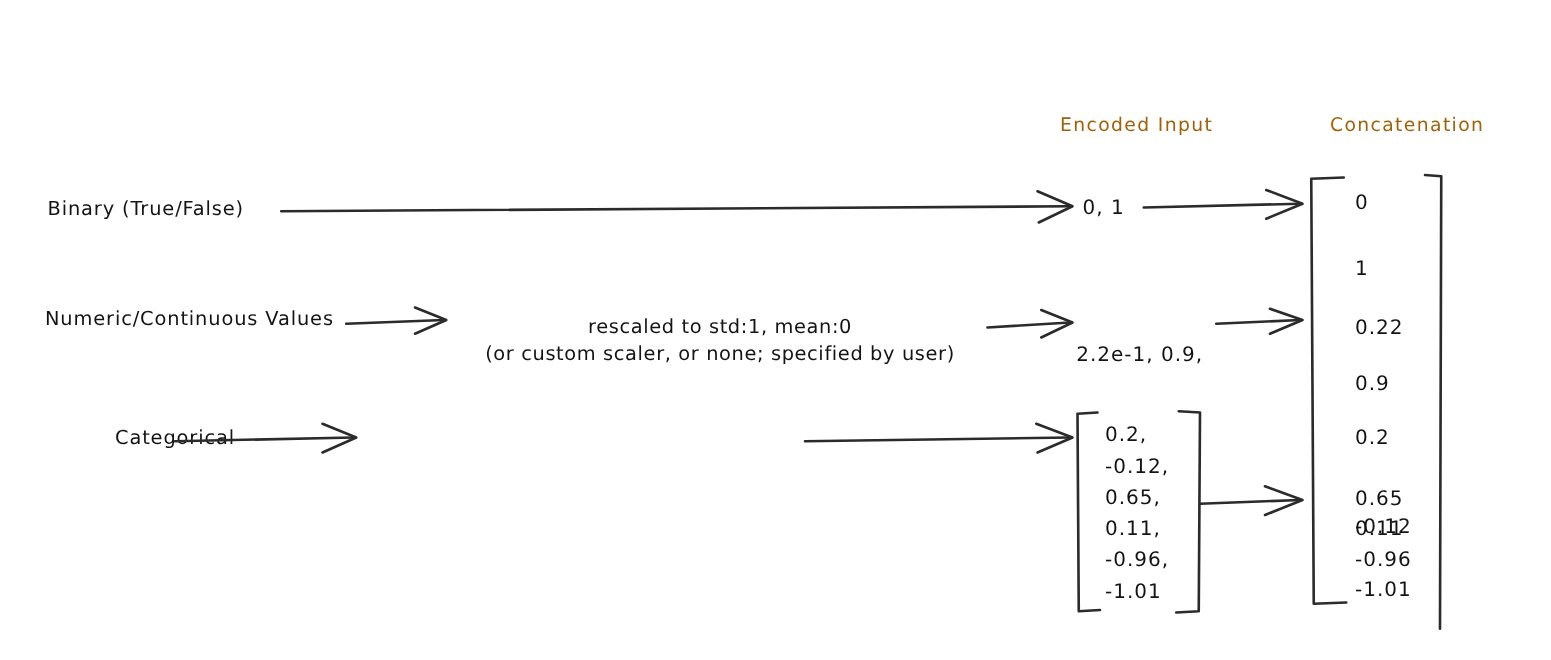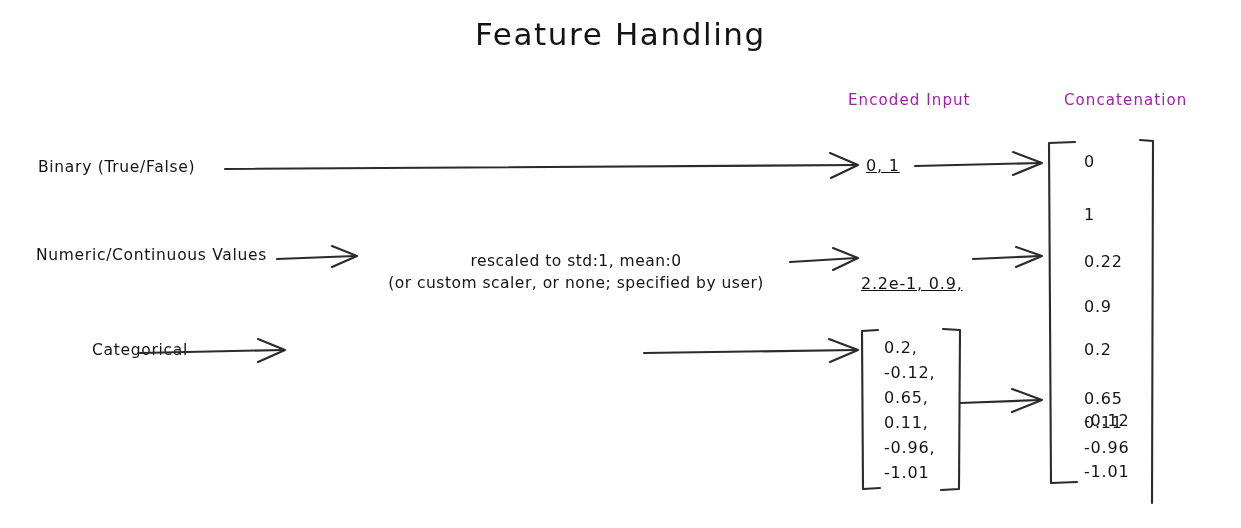--- a/index.html
+++ b/index.html
@@ -28,34 +28,33 @@
     letter-spacing: 1.6px;
     left: 0;
     right: 0;
     top: 16px;
     text-align: center;
     white-space: normal;
   }
   .col-head {
     font-size: 15px;
     letter-spacing: 1.1px;
-    color: #a21caf;
+    color: #a16207;
   }
   .row-label {
     font-size: 15.5px;
     letter-spacing: 0.7px;
   }
   .mid-label {
     font-size: 15.5px;
     letter-spacing: 0.5px;
   }
   .enc-val {
     font-size: 16px;
     letter-spacing: 0.8px;
-    text-decoration: underline;
   }
   .vec-val {
     font-size: 16px;
     letter-spacing: 0.8px;
   }
   .two-line {
     text-align: center;
     line-height: 22px;
     white-space: pre-line;
     margin-top: 16px;
@@ -67,21 +66,20 @@
     width: 1241px;
     height: 528px;
     pointer-events: none;
   }
 </style>
 </head>
 <body>
 
 <div id="canvas">
 
-  <div class="txt" id="title">Feature Handling</div>
 
   <div class="txt col-head" style="left:848px; top:91px;">Encoded Input</div>
   <div class="txt col-head" style="left:1064px; top:91px;">Concatenation</div>
 
   <div class="txt row-label" style="left:38px; top:158px;">Binary (True/False)</div>
 
   <div class="txt row-label" style="left:36px; top:246px;">Numeric/Continuous Values</div>
 
   <div class="txt row-label" style="left:48px; top:341px;margin-left:44px;">Categorical</div>
 

